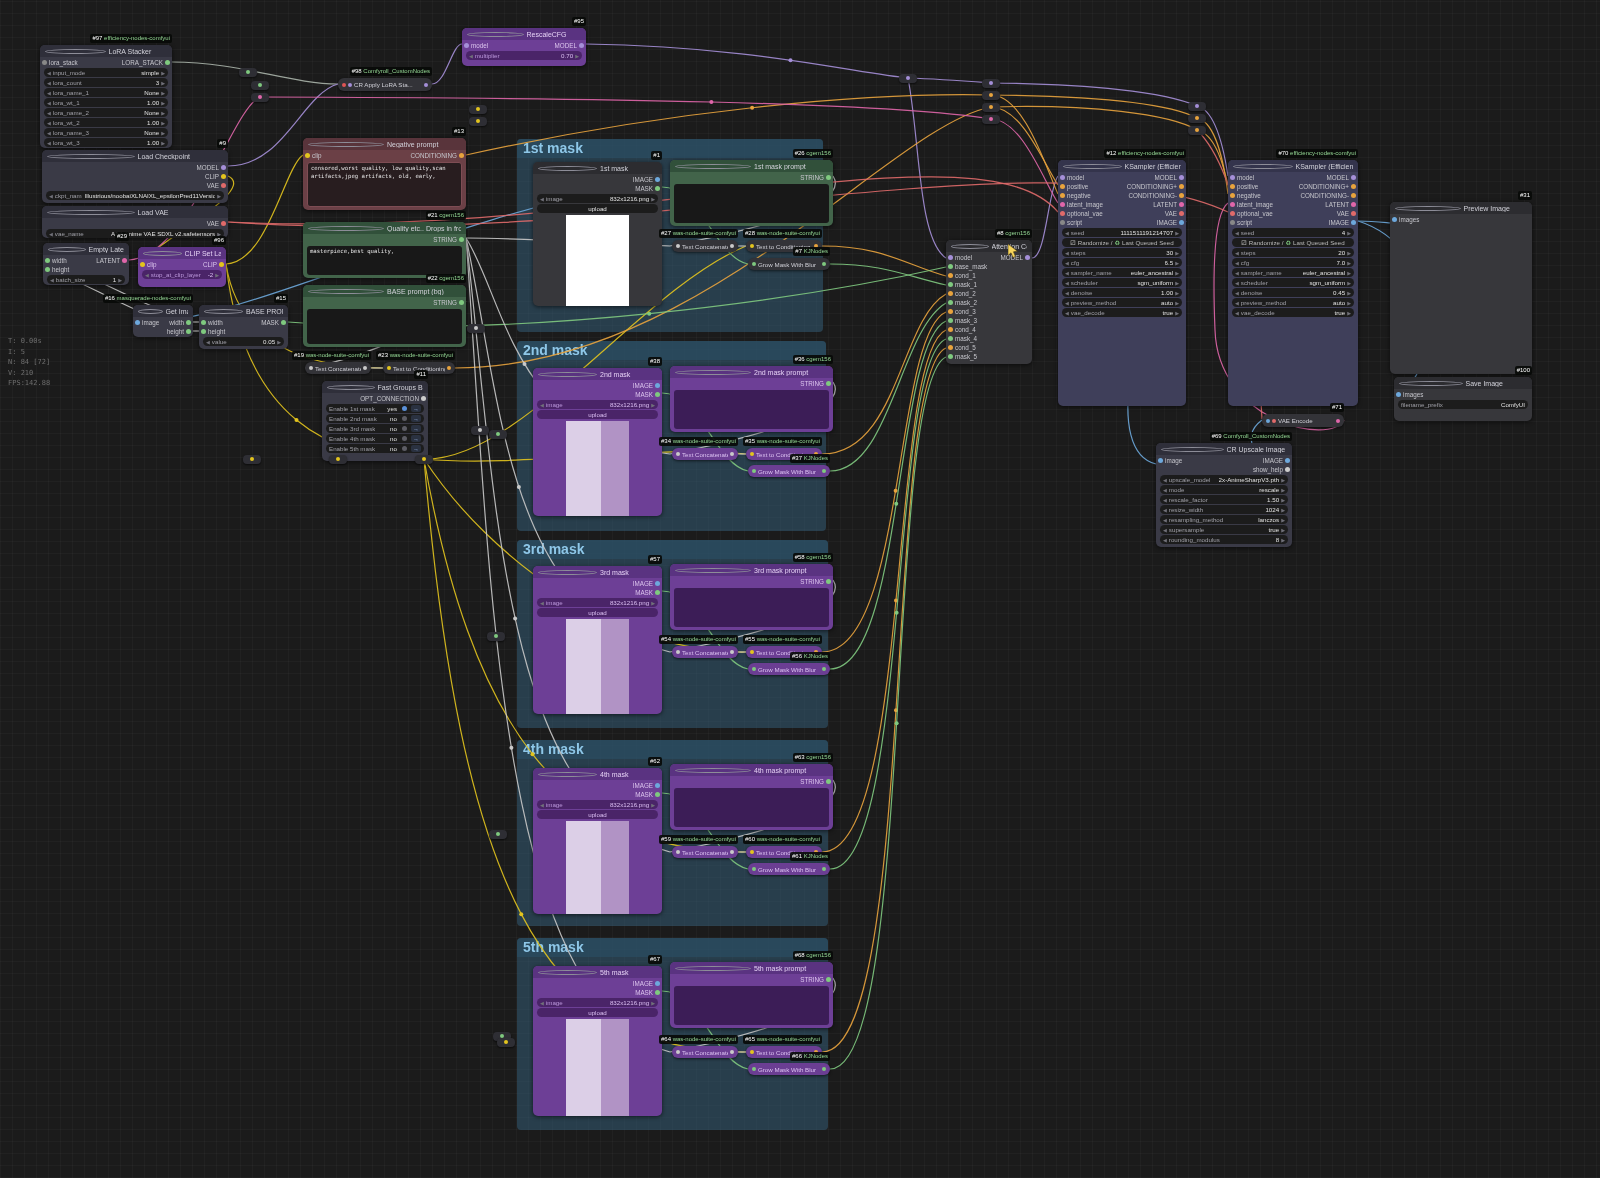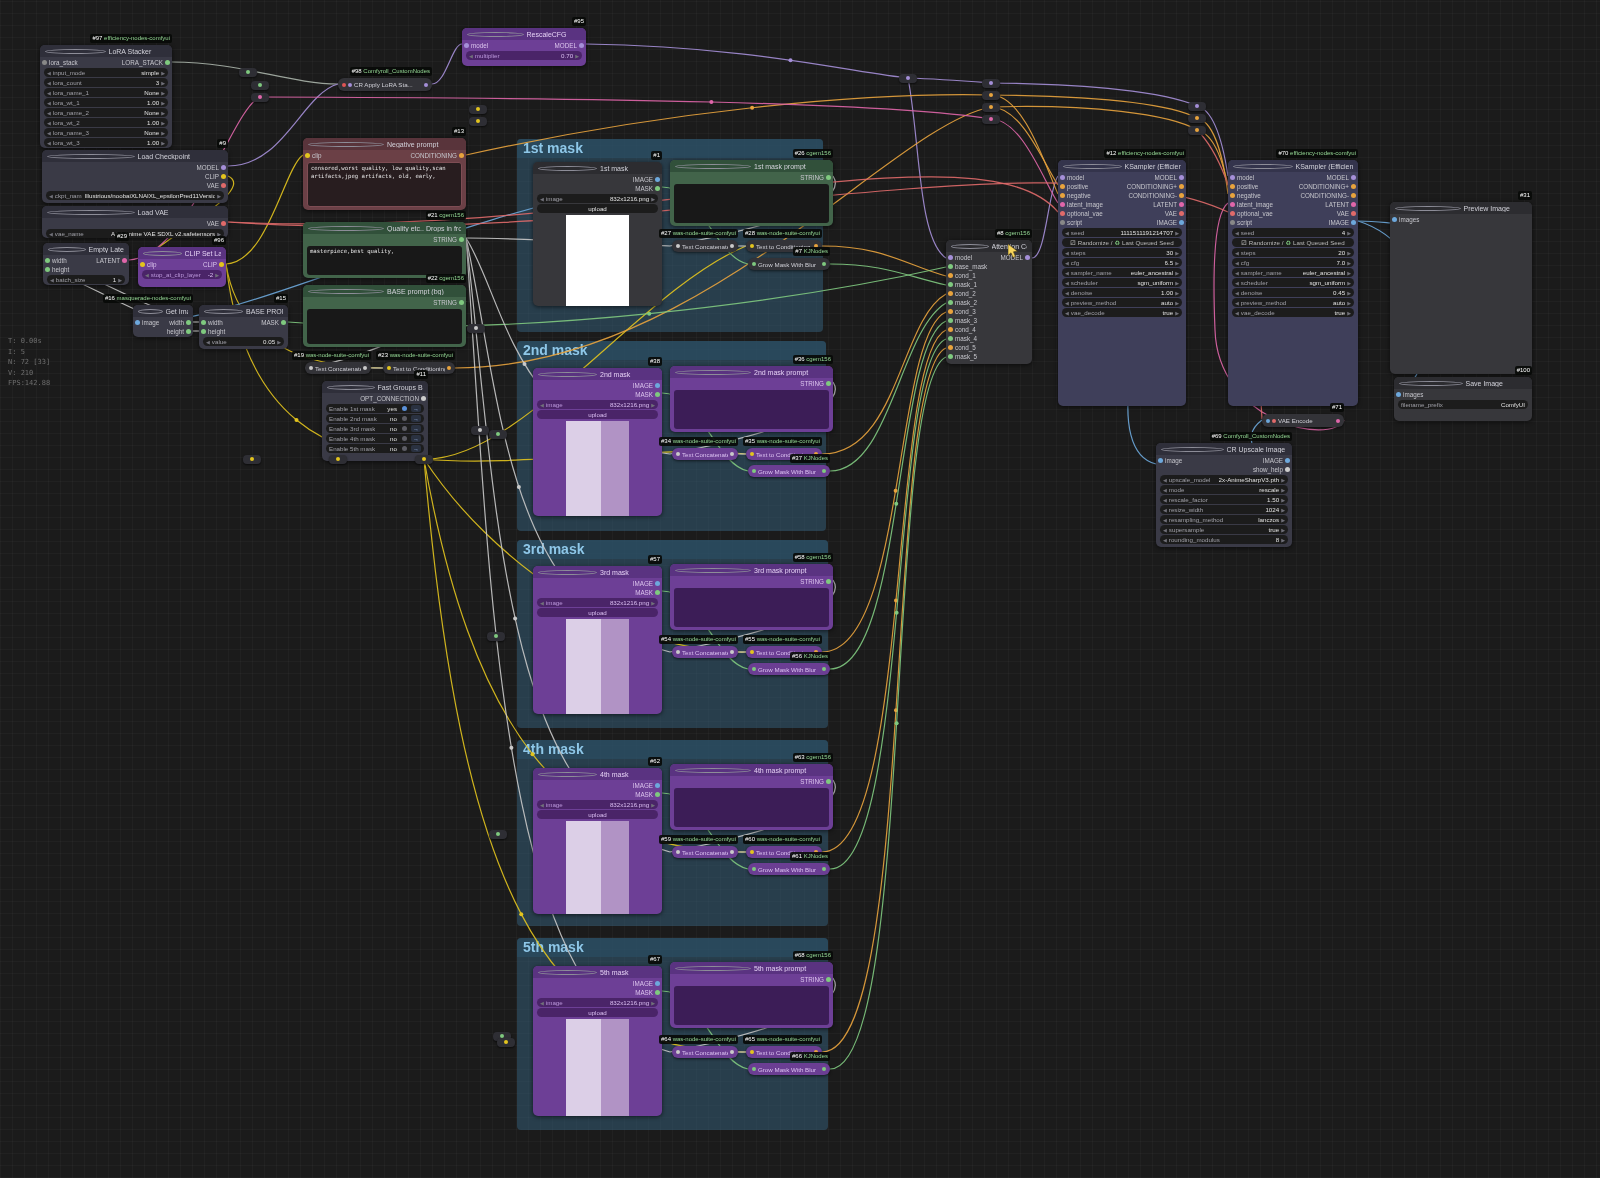--- a/index.html
+++ b/index.html
@@ -66,21 +66,21 @@
     line-height:1.5;z-index:5;}
   .cursor{position:absolute;z-index:9;}
 </style>
 </head>
 <body>
 
 <div id="canvas">
   <div class="stats">
     <div>T: 0.00s</div>
     <div>I: 5</div>
-    <div>N: 72 [33]</div>
+    <div>N: 84 [72]</div>
     <div>V: 210</div>
     <div>FPS:142.88</div>
   </div>
 <div class="group" style="left: 517px; top: 139px; width: 306px; height: 193px;">
       <span class="gt">1st mask</span>
     </div>
     <div class="group" style="left: 517px; top: 341px; width: 309px; height: 190px;">
       <span class="gt">2nd mask</span>
     </div>
     <div class="group" style="left: 517px; top: 540px; width: 311px; height: 188px;">

